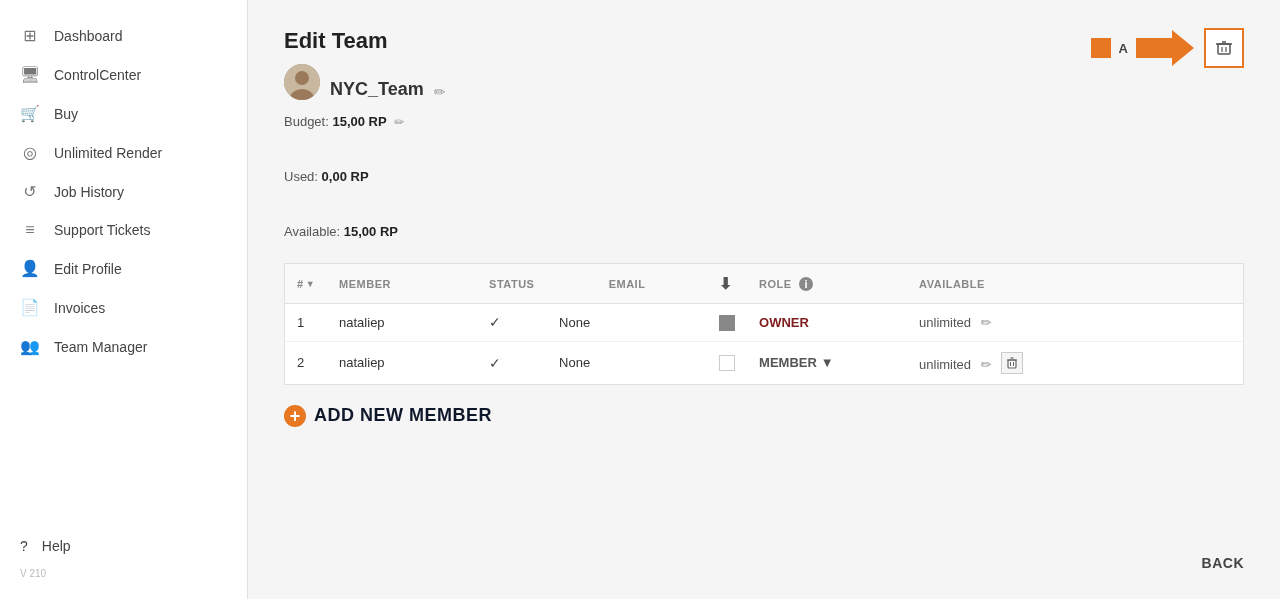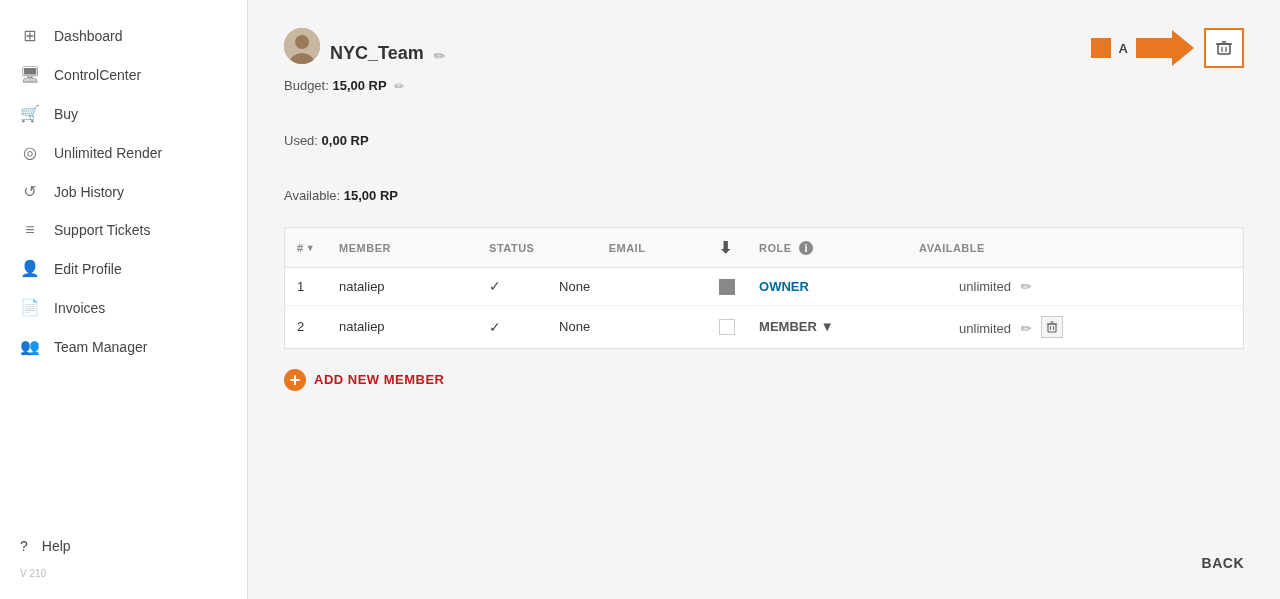--- a/index.html
+++ b/index.html
@@ -113,23 +113,23 @@
     }
     .members-table td {
       padding: 10px 12px;
       font-size: 13px;
       color: #333;
       border-bottom: 1px solid #f0f0f0;
     }
     .members-table tr:last-child td { border-bottom: none; }
 
     .check-icon { color: #444; font-size: 14px; }
-    .role-badge { font-size: 13px; color: #0369a1; font-weight: 600; }
+    .role-badge { font-size: 13px; color: #7f1d1d; font-weight: 600; }
     .role-dropdown { font-size: 13px; color: #555; font-weight: 600; display: flex; align-items: center; gap: 4px; }
-    .available-text { color: #555; font-size: 13px; margin-left: 40px; }
+    .available-text { color: #555; font-size: 13px; }
     .action-icon { color: #999; font-size: 13px; cursor: pointer; margin-left: 6px; }
     .delete-icon-btn {
       display: inline-flex;
       align-items: center;
       justify-content: center;
       width: 22px;
       height: 22px;
       border: 1px solid #ccc;
       background: #f5f5f5;
       cursor: pointer;
@@ -175,23 +175,23 @@
       background: #e87722;
       color: #fff;
       font-size: 18px;
       display: flex;
       align-items: center;
       justify-content: center;
       font-weight: bold;
       line-height: 1;
     }
     .add-label {
-      font-size: 13px;
-      font-weight: bold;
-      color: #b91c1c;
+      font-size: 18px;
+      font-weight: bold;
+      color: #0f172a;
       letter-spacing: 0.5px;
     }
 
     .back-btn {
       position: absolute;
       bottom: 28px;
       right: 36px;
       font-size: 14px;
       font-weight: bold;
       color: #444;
@@ -306,20 +306,21 @@
       <svg width="16" height="16" viewBox="0 0 16 16">
         <rect x="2" y="4" width="12" height="10" rx="1" fill="none" stroke="#555" stroke-width="1.5"></rect>
         <line x1="0" y1="4" x2="16" y2="4" stroke="#555" stroke-width="1.5"></line>
         <line x1="6" y1="2" x2="10" y2="2" stroke="#555" stroke-width="1.5"></line>
         <line x1="6" y1="7" x2="6" y2="12" stroke="#555" stroke-width="1.2"></line>
         <line x1="10" y1="7" x2="10" y2="12" stroke="#555" stroke-width="1.2"></line>
       </svg>
     </div>
   </div>
 
+  <h1 class="page-title">Edit Team</h1>
 
   <div class="team-header">
     <div class="team-avatar">
       <svg width="36" height="36" viewBox="0 0 36 36">
         <circle cx="18" cy="18" r="18" fill="#c9b8a0"></circle>
         <circle cx="18" cy="14" r="7" fill="#9a7a5a"></circle>
         <ellipse cx="18" cy="34" rx="12" ry="9" fill="#9a7a5a"></ellipse>
       </svg>
     </div>
     <span class="team-name">NYC_Team</span>

